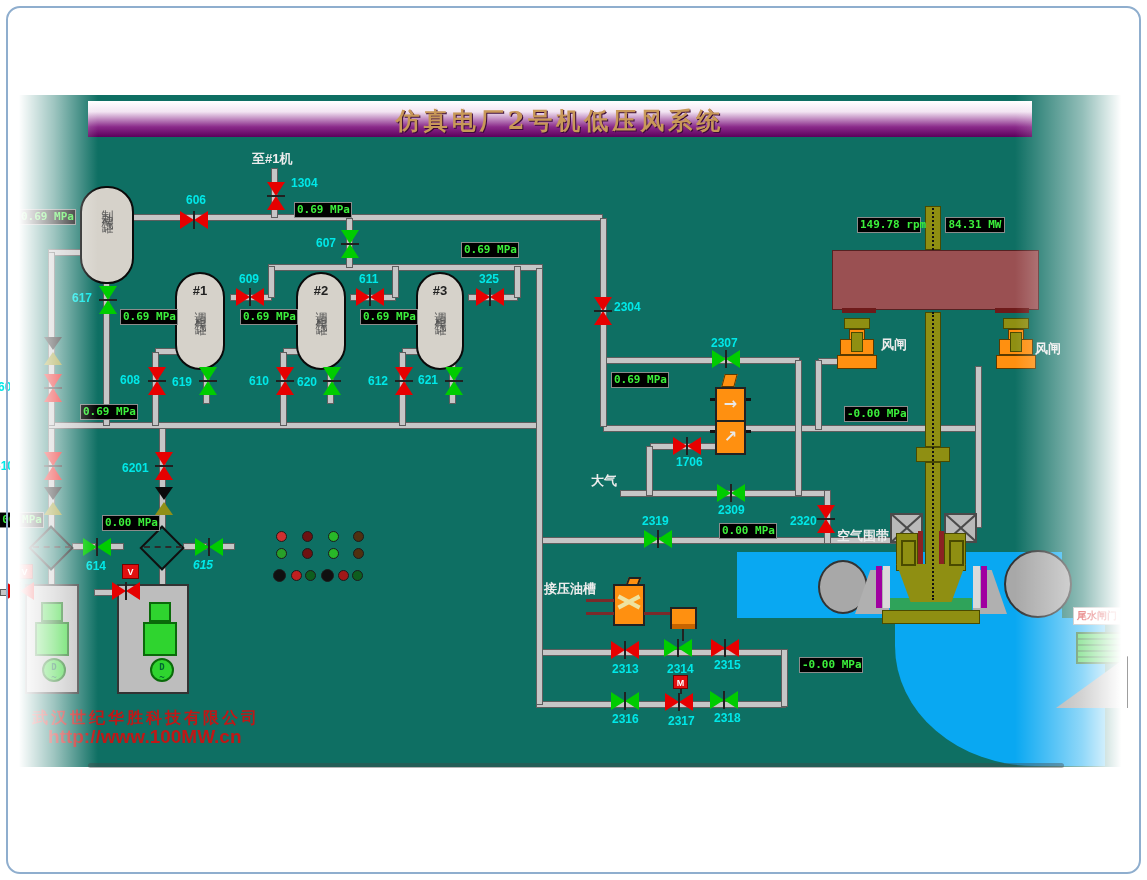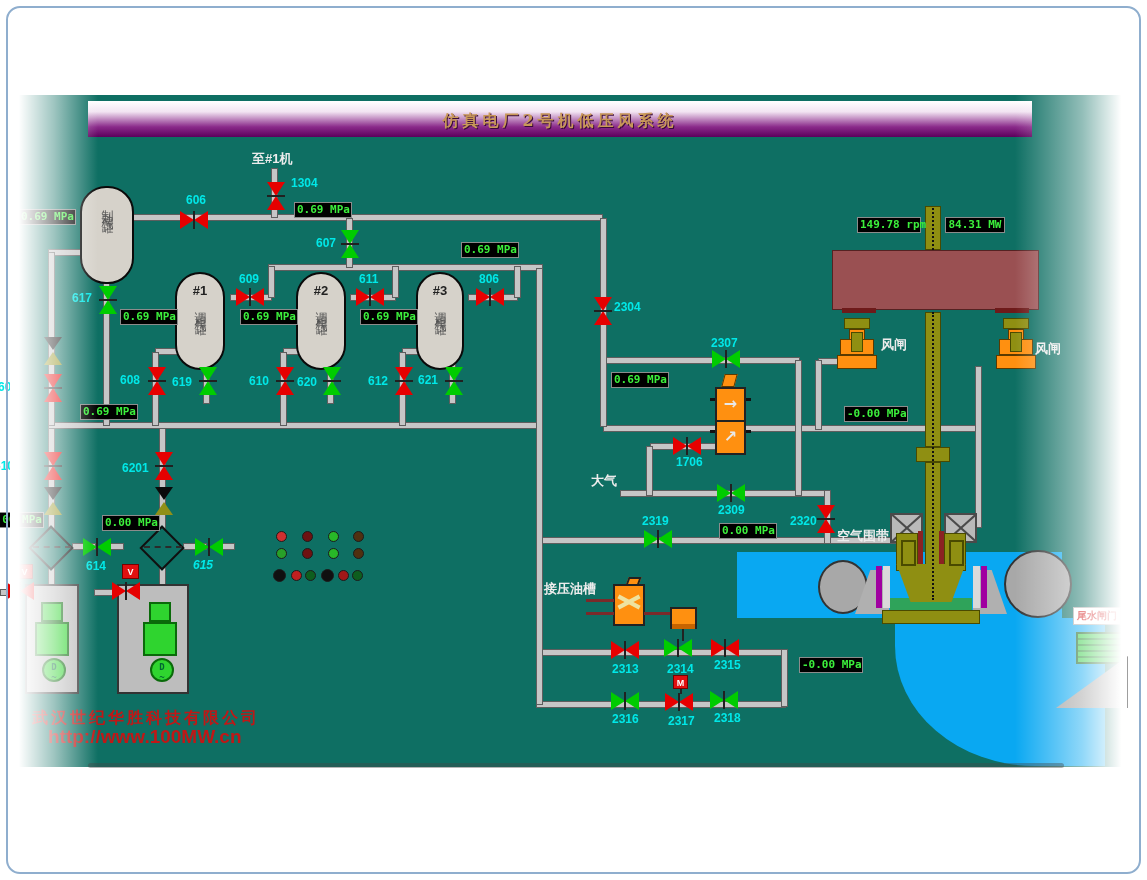--- a/index.html
+++ b/index.html
@@ -4,21 +4,21 @@
 <style>
   html,body{margin:0;padding:0;background:#fff;}
   body{width:1147px;height:880px;font-family:"Liberation Sans",sans-serif;}
   .stage{position:relative;width:1147px;height:880px;background:#fff;overflow:hidden;}
   .abs{position:absolute;}
   .slide-border{position:absolute;left:6px;top:6px;right:6px;bottom:6px;border:2px solid #8FAECE;border-radius:14px;z-index:60;pointer-events:none;}
   .canvas{position:absolute;left:18px;top:95px;width:1104px;height:672px;background:#0E6F63;z-index:0;}
   .titlebar{position:absolute;left:88px;top:101px;width:944px;height:36px;z-index:1;
     background:linear-gradient(#ffffff 0%,#f2e4f2 30%,#8a2a8a 72%,#5C005C 100%);
     text-align:center;line-height:40px;
-    font-family:"DejaVu Serif",serif;font-size:16px;font-weight:bold;letter-spacing:4px;
+    font-family:"DejaVu Serif",serif;font-size:24px;font-weight:bold;letter-spacing:4px;
     color:#C89858;text-shadow:1px 1px 0 #3a0a3a;}
   .pipe{position:absolute;background:#C6C6C6;border:1px solid #5E5E5E;box-sizing:border-box;z-index:2;}
   .vlabel{position:absolute;font:bold 12px "Liberation Sans",sans-serif;color:#00E8E8;white-space:nowrap;z-index:7;}
   .disp{position:absolute;background:#000;border:1px solid #8C8C8C;color:#3CF03C;font:bold 11px "DejaVu Sans Mono",monospace;
     text-align:center;height:16px;line-height:14px;z-index:7;white-space:nowrap;padding:0 2px;box-sizing:border-box;}
   .wlabel{position:absolute;color:#ECECEC;font:bold 13px "Liberation Sans",sans-serif;white-space:nowrap;z-index:7;}
   .valve{position:absolute;z-index:6;}
   .valve i{position:absolute;width:0;height:0;}
   .tick{position:absolute;background:#202020;}
   .tank{position:absolute;background:#D6D2CA;border:2px solid #0A0A0A;border-radius:26px;z-index:5;
@@ -162,21 +162,21 @@
         <i style="left: 0px; top: 0px; border-top: 9px solid transparent; border-bottom: 9px solid transparent; border-left: 14px solid rgb(230, 0, 0);"></i>
         <i style="right: 0px; top: 0px; border-top: 9px solid transparent; border-bottom: 9px solid transparent; border-right: 14px solid rgb(230, 0, 0);"></i>
         <span class="tick" style="position: absolute; left: 13px; top: 0px; width: 2px; height: 18px;"></span>
       </div>
       <div class="vlabel" style="left: 359px; top: 272px;">611</div>
       <div class="valve" style="left: 476px; top: 288px; width: 28px; height: 18px;">
         <i style="left: 0px; top: 0px; border-top: 9px solid transparent; border-bottom: 9px solid transparent; border-left: 14px solid rgb(230, 0, 0);"></i>
         <i style="right: 0px; top: 0px; border-top: 9px solid transparent; border-bottom: 9px solid transparent; border-right: 14px solid rgb(230, 0, 0);"></i>
         <span class="tick" style="position: absolute; left: 13px; top: 0px; width: 2px; height: 18px;"></span>
       </div>
-      <div class="vlabel" style="left: 479px; top: 272px;">806</div>
+      <div class="vlabel" style="left: 479px; top: 272px;">325</div>
       <div class="valve" style="left: 99px; top: 286px; width: 18px; height: 28px;">
         <i style="left: 0px; top: 0px; border-left: 9px solid transparent; border-right: 9px solid transparent; border-top: 14px solid rgb(0, 204, 0);"></i>
         <i style="left: 0px; bottom: 0px; border-left: 9px solid transparent; border-right: 9px solid transparent; border-bottom: 14px solid rgb(0, 204, 0);"></i>
         <span class="tick" style="position: absolute; left: 0px; top: 13px; width: 18px; height: 2px;"></span>
       </div>
       <div class="vlabel" style="left: 72px; top: 291px;">617</div>
       <div class="valve" style="left: 148px; top: 367px; width: 18px; height: 28px;">
         <i style="left: 0px; top: 0px; border-left: 9px solid transparent; border-right: 9px solid transparent; border-top: 14px solid rgb(230, 0, 0);"></i>
         <i style="left: 0px; bottom: 0px; border-left: 9px solid transparent; border-right: 9px solid transparent; border-bottom: 14px solid rgb(230, 0, 0);"></i>
         <span class="tick" style="position: absolute; left: 0px; top: 13px; width: 18px; height: 2px;"></span>

